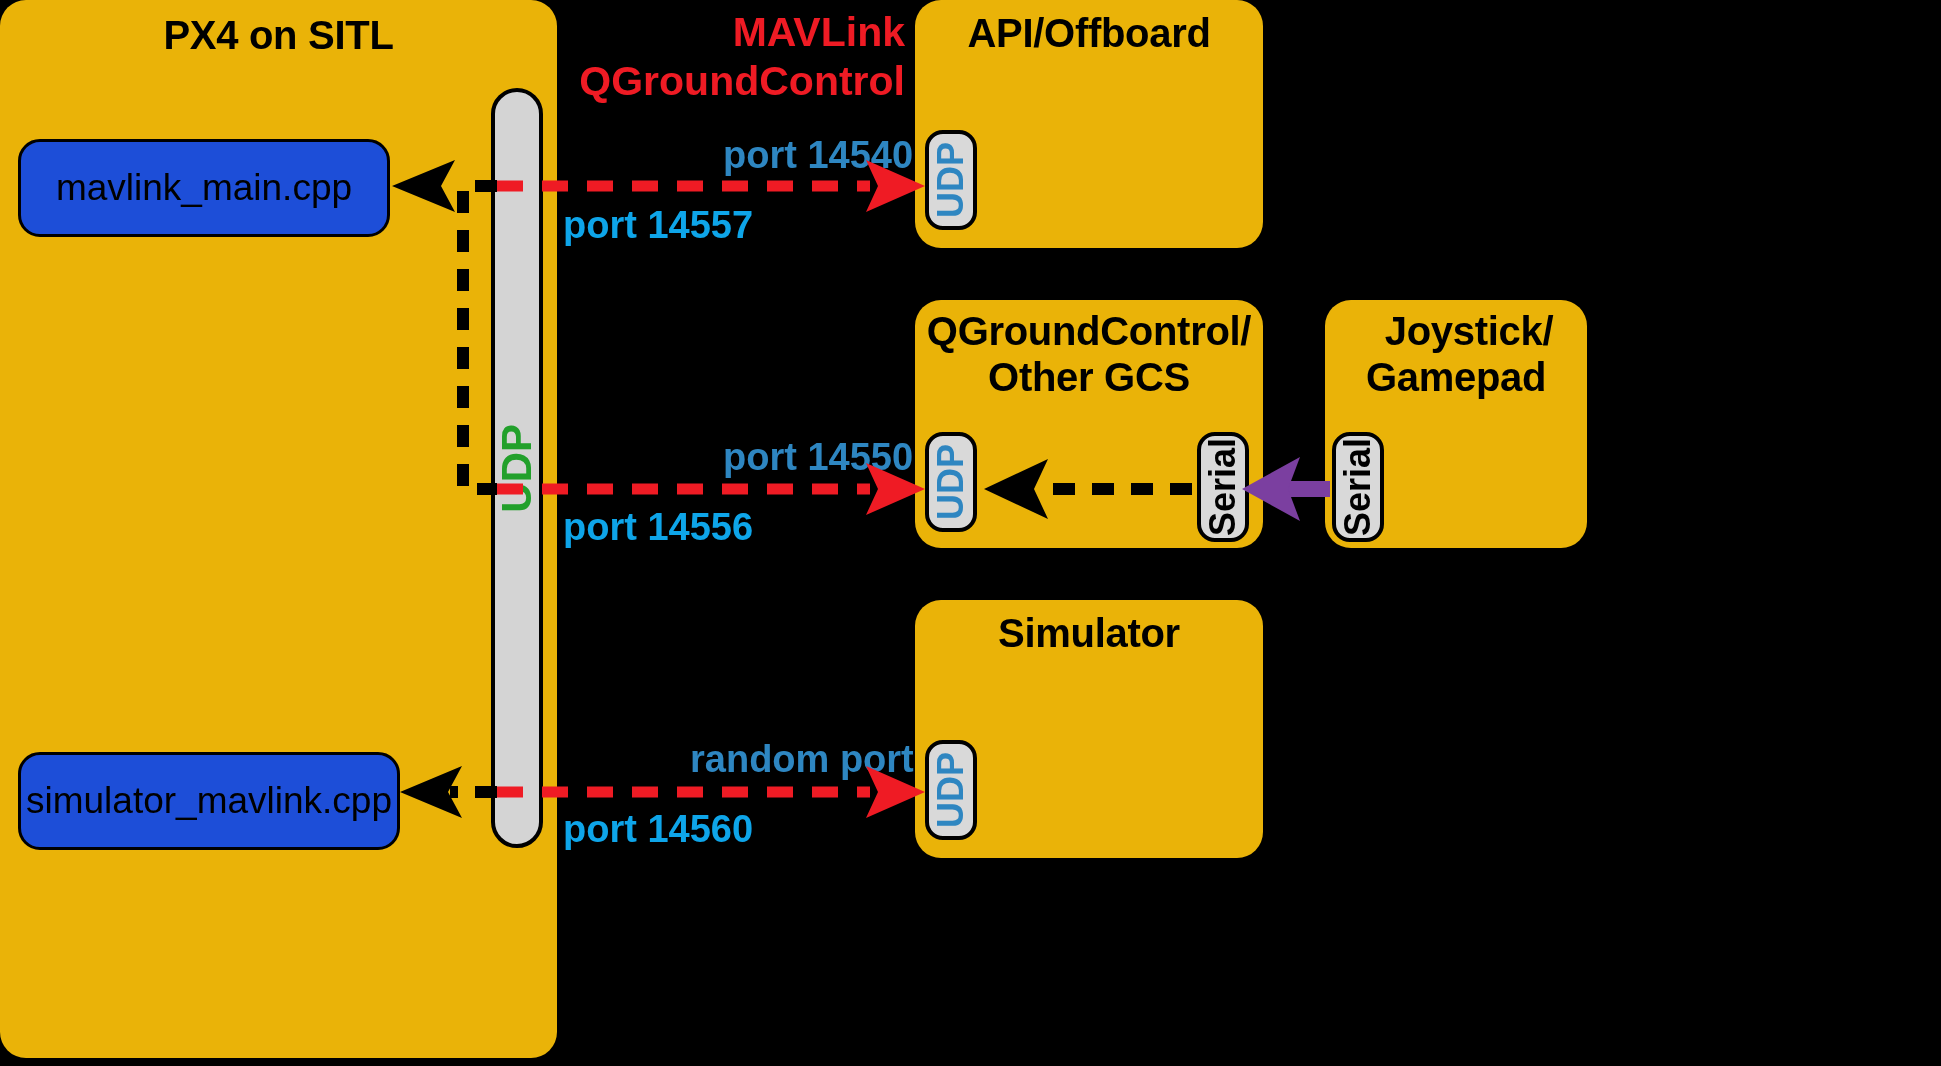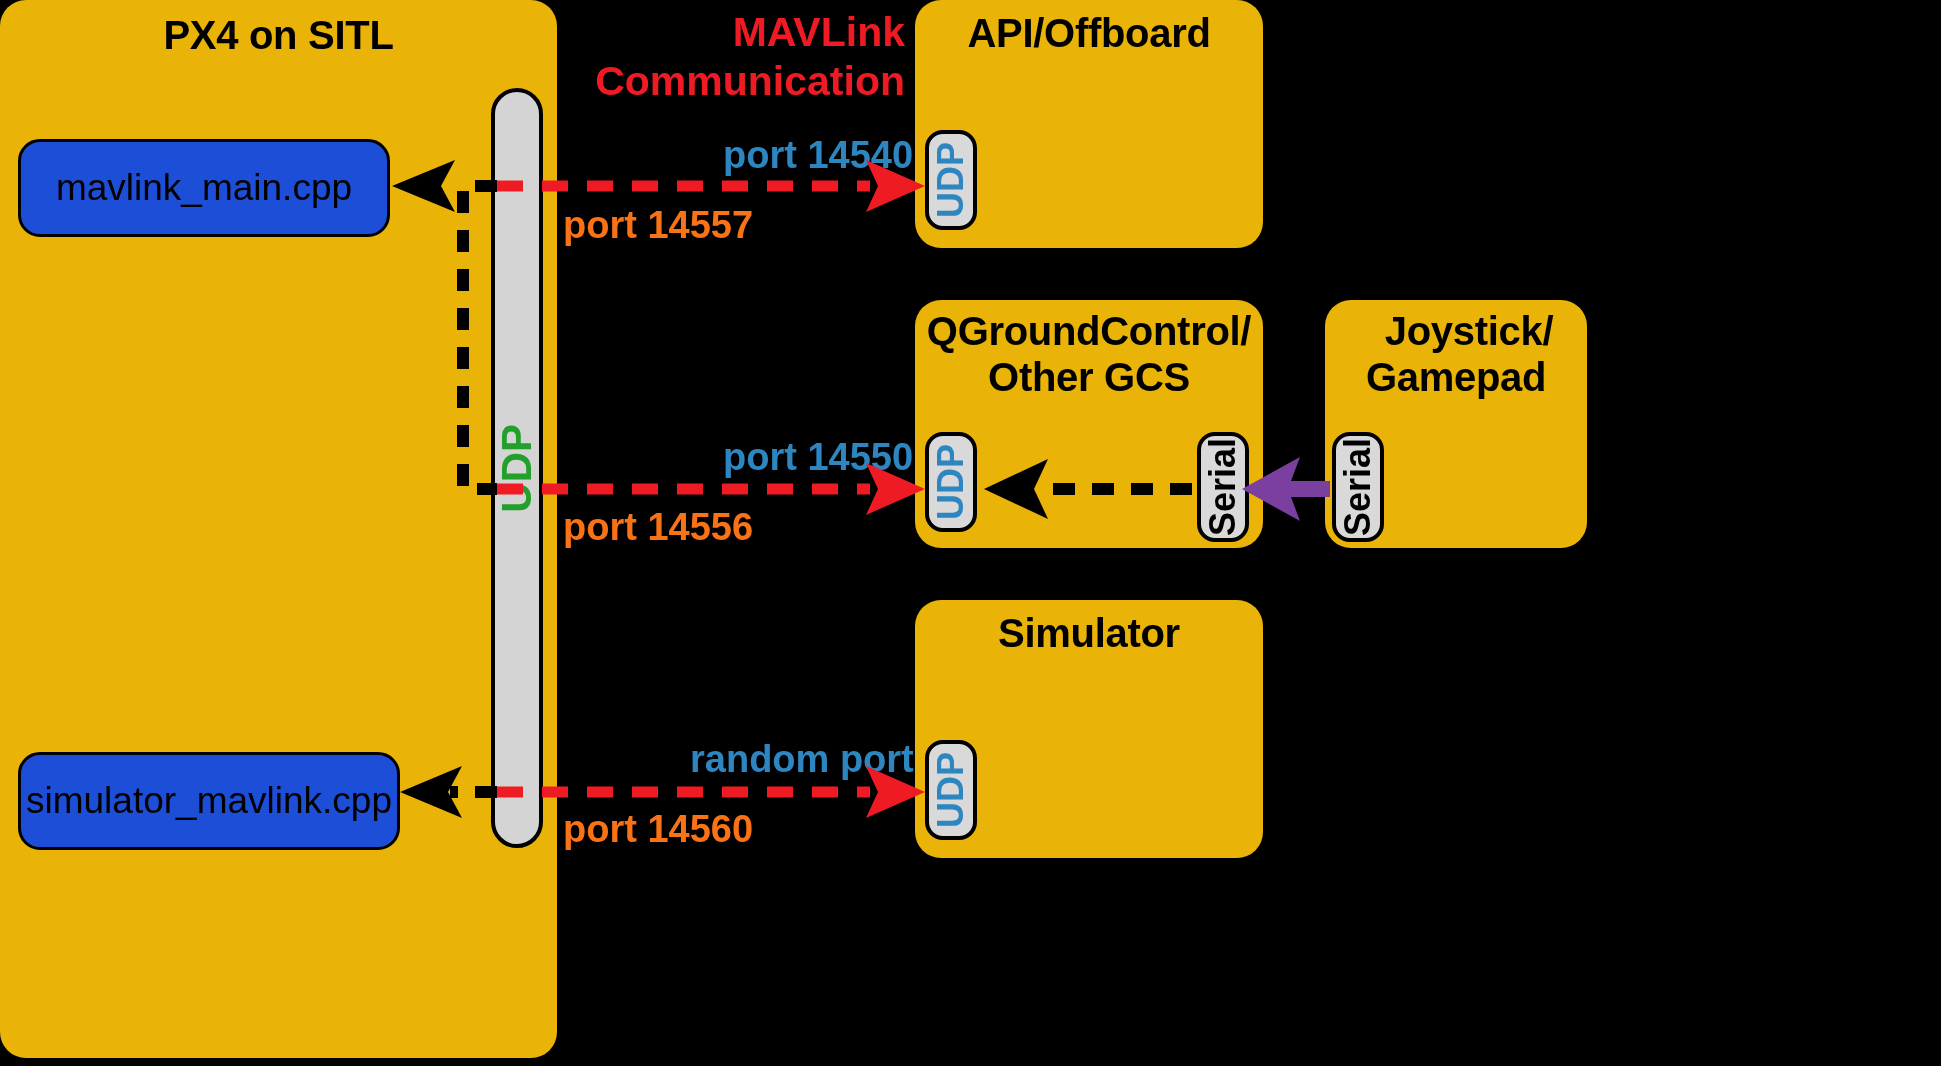--- a/index.html
+++ b/index.html
@@ -18,21 +18,21 @@
                   font-size:36px;letter-spacing:0px;white-space:nowrap;}
   .chip-udp span{color:#2e86c1;}
   .chip-serial span{color:#000;}
   .udp-strip{position:absolute;background:#d4d4d4;border:4px solid #000;border-radius:26px;
              display:flex;align-items:center;justify-content:center;box-sizing:border-box;}
   .udp-strip span{writing-mode:vertical-rl;transform:rotate(180deg);color:#22a02b;
                   font-weight:bold;font-size:42px;white-space:nowrap;}
   .lbl{position:absolute;font-weight:bold;white-space:nowrap;}
   .lbl-red{color:#ef1b24;font-size:41px;line-height:49px;text-align:right;}
   .lbl-blue{color:#2e86c1;font-size:38px;}
-  .lbl-green{color:#f97316;font-size:38px;}
+  .lbl-green{color:#0ea5e9;font-size:38px;}
   svg.ov{position:absolute;left:0;top:0;width:1941px;height:1066px;pointer-events:none;}
 </style>
 </head>
 <body>
 
 <div id="stage">
 
   <div class="box" style="left:0px;top:0px;width:557px;height:1058px;">
     <div class="box-title" style="top:12px;">PX4 on SITL</div>
   </div>
@@ -77,21 +77,21 @@
 
   <div class="box" style="left:915px;top:600px;width:348px;height:258px;">
     <div class="box-title" style="top:10px;">Simulator</div>
   </div>
   <div class="port-chip chip-udp" style="left:925px;top:740px;width:52px;height:100px;">
     <span>UDP</span>
   </div>
 
   <div class="lbl lbl-red" style="left:565px;top:8px;width:340px;">
     <div>MAVLink</div>
-    <div>Communication</div>
+    <div>QGroundControl</div>
   </div>
 
   <div class="lbl lbl-blue" style="left:723px;top:134px;">port 14540</div>
   <div class="lbl lbl-green" style="left:563px;top:204px;">port 14557</div>
 
   <div class="lbl lbl-blue" style="left:723px;top:436px;">port 14550</div>
   <div class="lbl lbl-green" style="left:563px;top:506px;">port 14556</div>
 
   <div class="lbl lbl-blue" style="left:690px;top:738px;">random port</div>
   <div class="lbl lbl-green" style="left:563px;top:808px;">port 14560</div>

